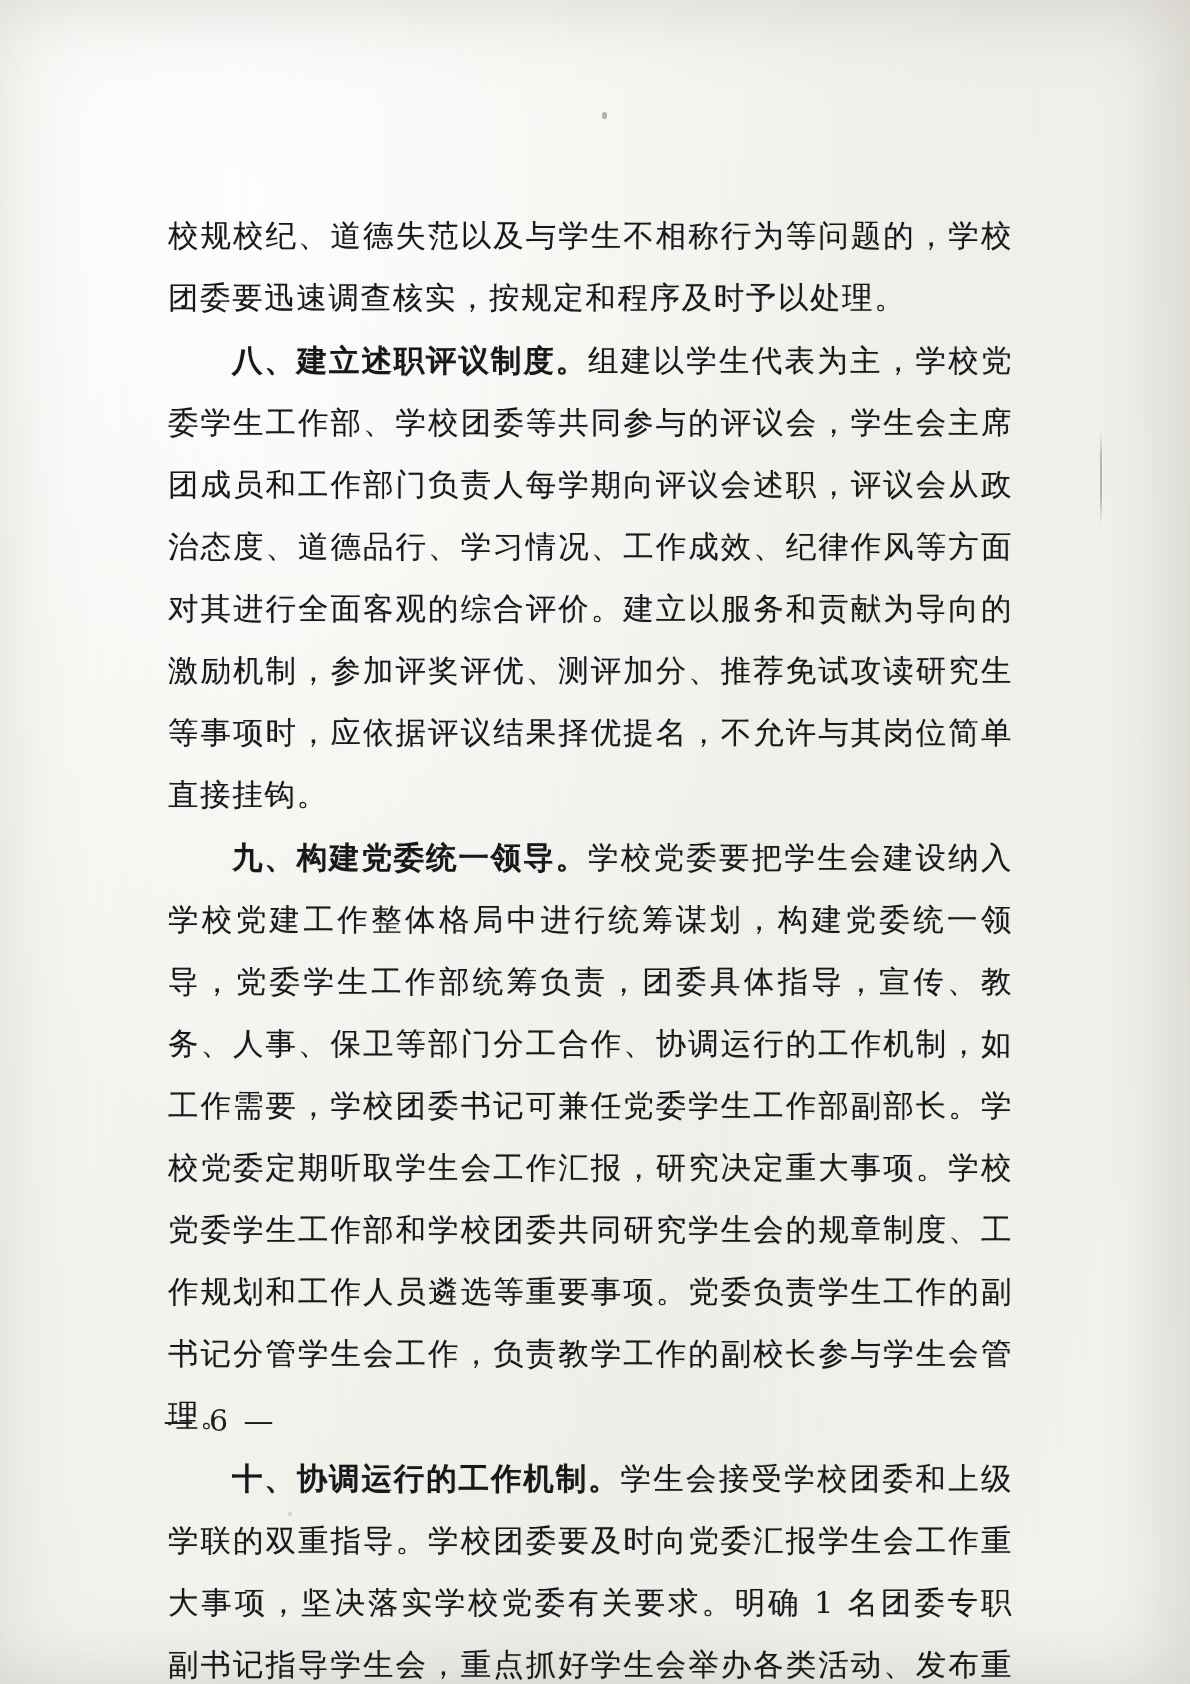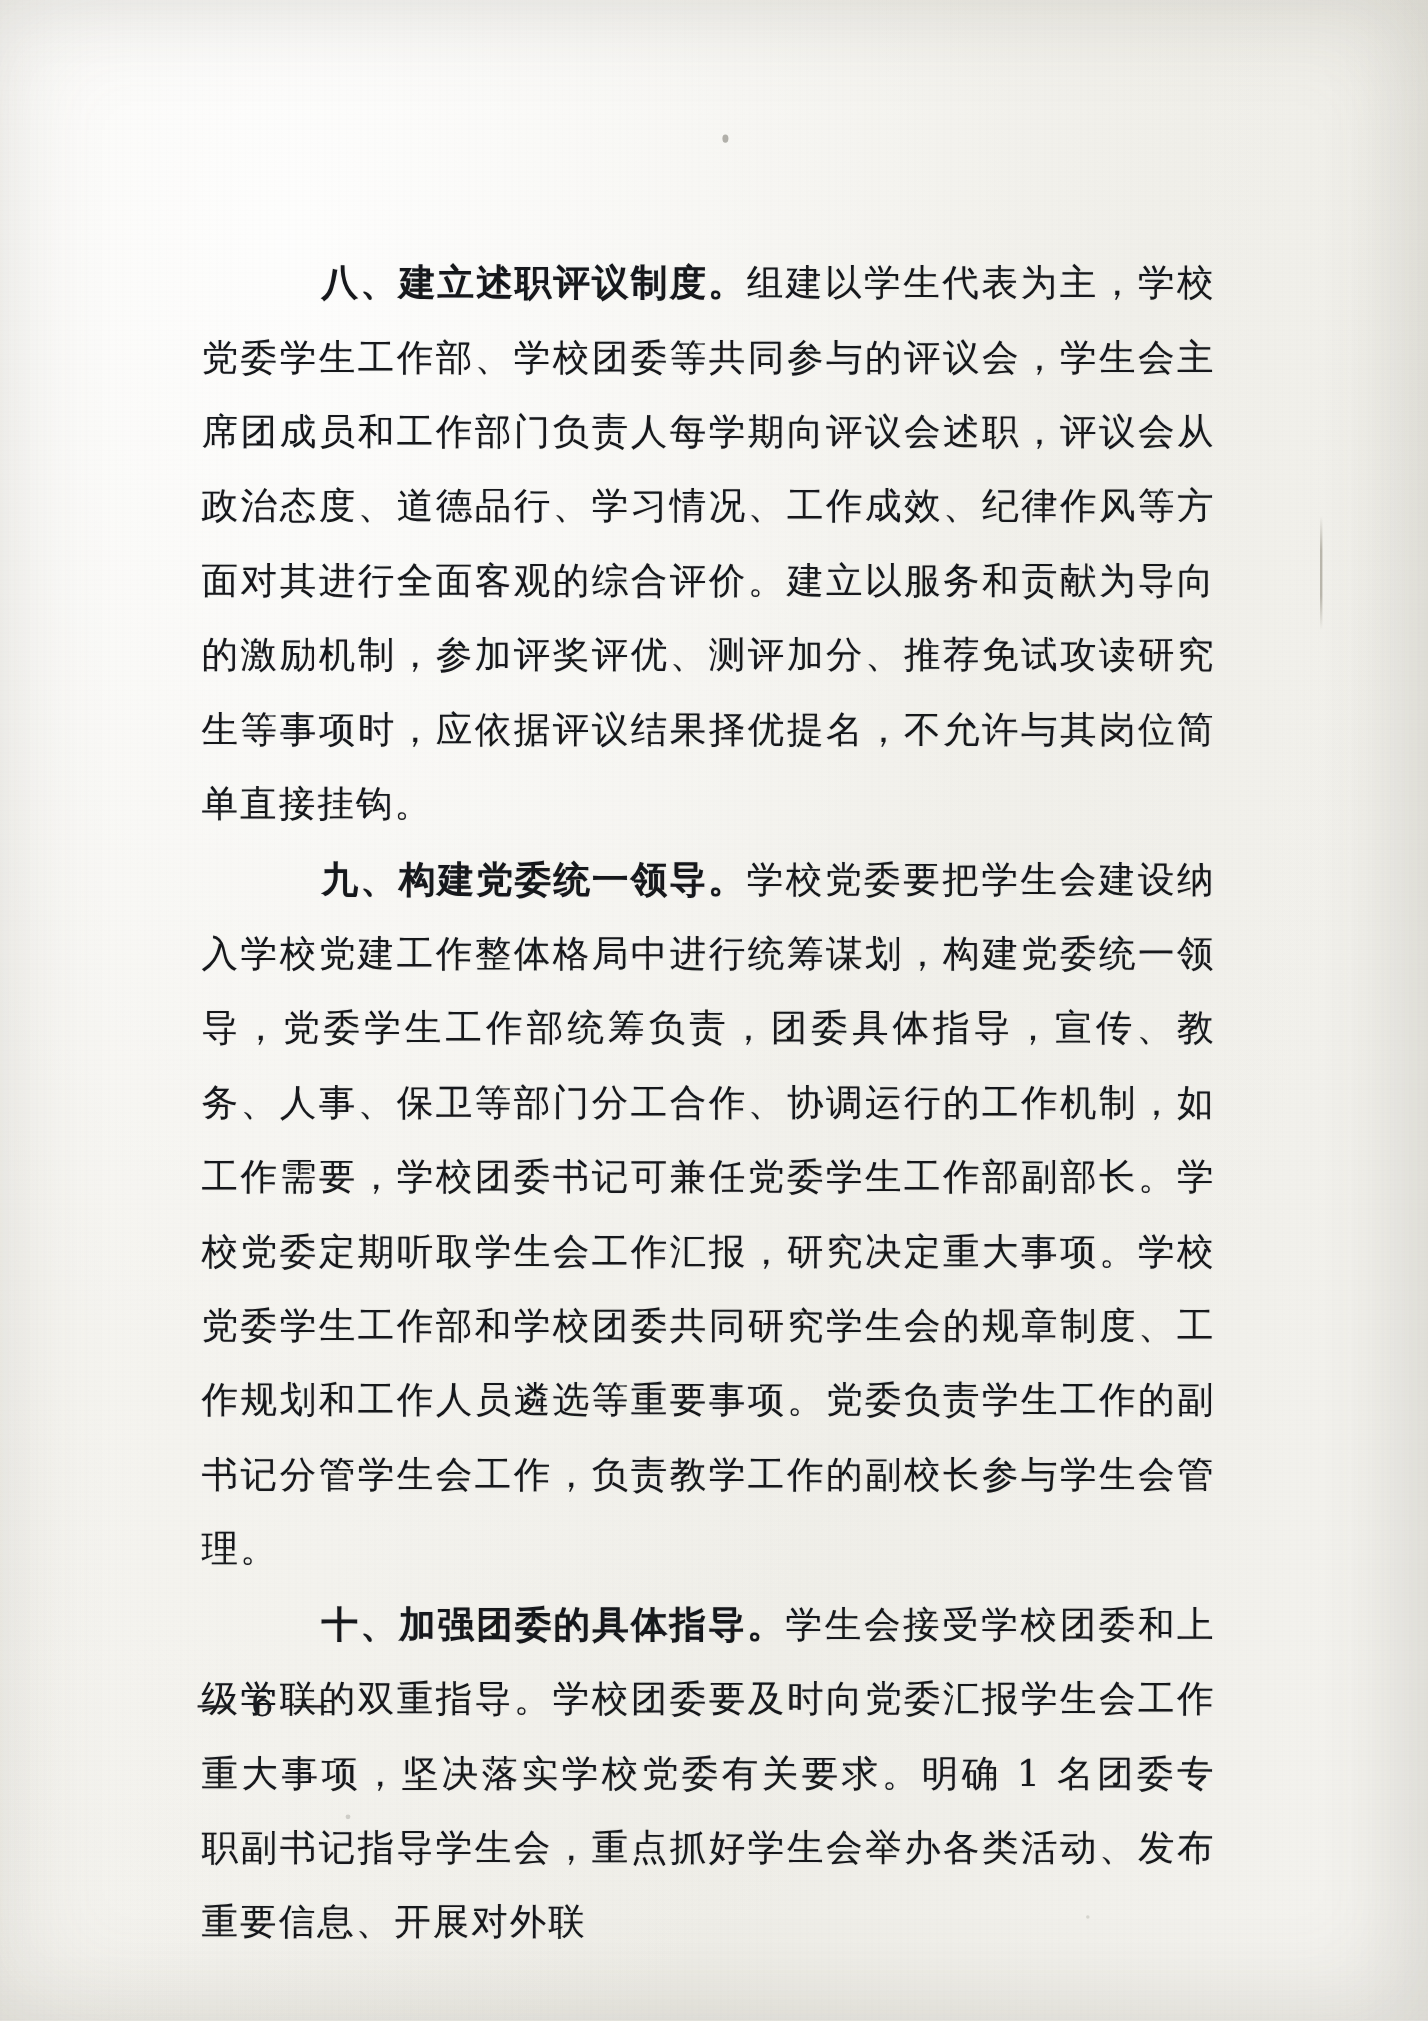--- a/index.html
+++ b/index.html
@@ -71,21 +71,20 @@
     word-break: break-all;
     font-family: "DejaVu Serif", "Liberation Serif", serif;
     text-shadow: 0 0 1px rgba(30,30,35,0.25);
   }
   p.indent {
     text-indent: 64px;
   }
   .heading-run {
     font-weight: bold;
     letter-spacing: 1.2px;
-    margin-left: 36px;
   }
 
   .page-number {
     position: absolute;
     left: 0;
     right: 0;
     top: 1403px;
     text-align: center;
     font-size: 30px;
     color: #1b1d21;
@@ -104,31 +103,34 @@
   <div class="grain"></div>
   <div class="edge-shadow"></div>
   <div class="right-crease"></div>
 
   <div class="speck" style="left:602px; top:112px; width:5px; height:7px;"></div>
   <div class="speck" style="left:288px; top:1512px; width:4px; height:4px; opacity:0.5;"></div>
   <div class="speck" style="left:905px; top:1596px; width:3px; height:3px; opacity:0.4;"></div>
 
   <div class="content">
 
+    <p class="body-par">
+      <span>校规校纪、道德失范以及与学生不相称行为等问题的，学校团委要迅速调查核实，按规定和程序及时予以处理。</span>
+    </p>
 
     <p class="body-par indent">
       <span class="heading-run">八、建立述职评议制度。</span><span>组建以学生代表为主，学校党委学生工作部、学校团委等共同参与的评议会，学生会主席团成员和工作部门负责人每学期向评议会述职，评议会从政治态度、道德品行、学习情况、工作成效、纪律作风等方面对其进行全面客观的综合评价。建立以服务和贡献为导向的激励机制，参加评奖评优、测评加分、推荐免试攻读研究生等事项时，应依据评议结果择优提名，不允许与其岗位简单直接挂钩。</span>
     </p>
 
     <p class="body-par indent">
       <span class="heading-run">九、构建党委统一领导。</span><span>学校党委要把学生会建设纳入学校党建工作整体格局中进行统筹谋划，构建党委统一领导，党委学生工作部统筹负责，团委具体指导，宣传、教务、人事、保卫等部门分工合作、协调运行的工作机制，如工作需要，学校团委书记可兼任党委学生工作部副部长。学校党委定期听取学生会工作汇报，研究决定重大事项。学校党委学生工作部和学校团委共同研究学生会的规章制度、工作规划和工作人员遴选等重要事项。党委负责学生工作的副书记分管学生会工作，负责教学工作的副校长参与学生会管理。</span>
     </p>
 
     <p class="body-par indent">
-      <span class="heading-run">十、加强团委的具体指导。</span><span>学生会接受学校团委和上级学联的双重指导。学校团委要及时向党委汇报学生会工作重大事项，坚决落实学校党委有关要求。明确 1 名团委专职副书记指导学生会，重点抓好学生会举办各类活动、发布重要信息、开展对外联</span>
+      <span class="heading-run">十、协调运行的工作机制。</span><span>学生会接受学校团委和上级学联的双重指导。学校团委要及时向党委汇报学生会工作重大事项，坚决落实学校党委有关要求。明确 1 名团委专职副书记指导学生会，重点抓好学生会举办各类活动、发布重要信息、开展对外联</span>
     </p>
 
   </div>
 
   <div class="page-number">
     <span class="pn-inner">— 6 —</span>
   </div>
 </div>
 
 </body></html>

